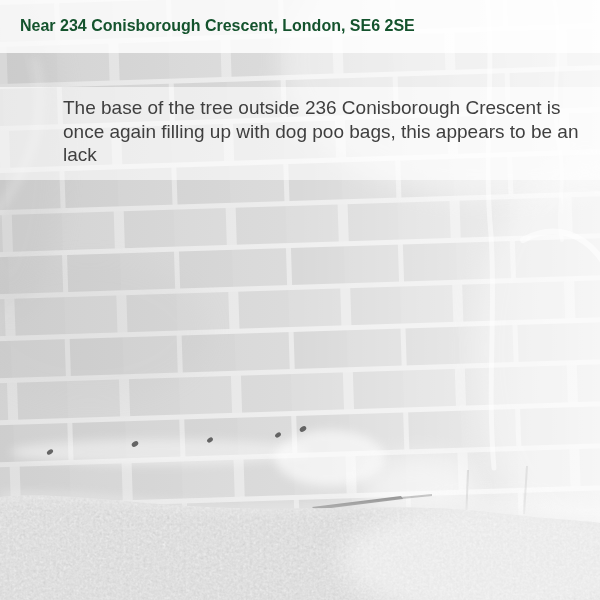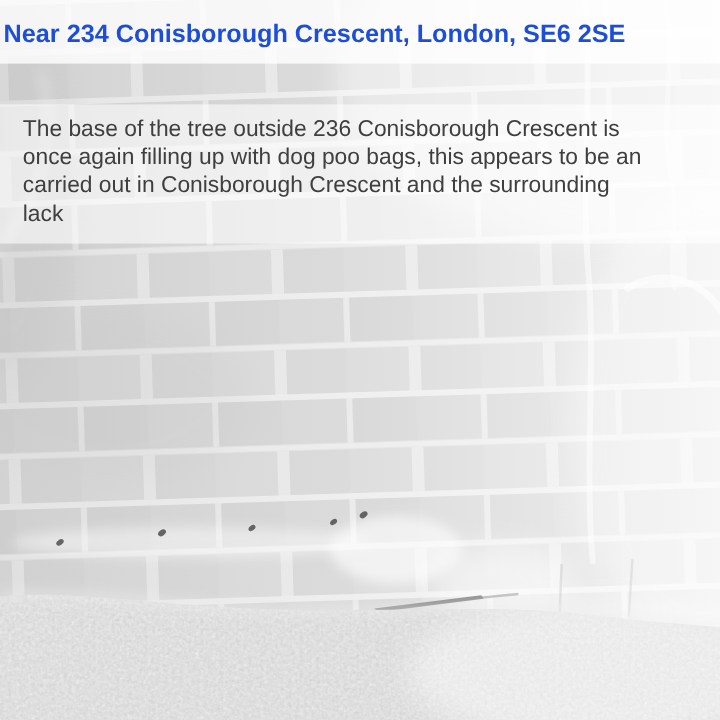--- a/index.html
+++ b/index.html
@@ -10,33 +10,33 @@
     font-family:"Liberation Sans", sans-serif;
     background:#d8d8d8;
   }
   .photo{position:absolute;inset:0;display:block;}
   .titlebar{
     position:absolute;top:0;left:0;width:600px;height:53px;
     background:rgba(255,255,255,0.80);
     box-sizing:border-box;
   }
   .titlebar .t{
-    position:absolute;left:3px;top:18px;
-    font-size:21px;font-weight:bold;line-height:1;
-    color:#1d4ed8;white-space:nowrap;
+    position:absolute;left:20px;top:18px;
+    font-size:16px;font-weight:bold;line-height:1;
+    color:#14532d;white-space:nowrap;
   }
   .desc{
     position:absolute;top:87px;left:0;width:600px;
     background:rgba(255,255,255,0.58);
     box-sizing:border-box;
     padding:9px 20px 13px 19px;
   }
   .desc .line{
     font-size:19px;line-height:23.5px;
-    color:#3f3f3f;white-space:nowrap;
+    color:#3f3f3f;white-space:nowrap;margin-left:44px;
   }
 </style>
 </head>
 <body>
 
 <div class="screen">
 
   <svg class="photo" width="600" height="600" viewBox="0 0 600 600" xmlns="http://www.w3.org/2000/svg">
     <defs>
       <pattern id="bricks" width="112" height="84" patternUnits="userSpaceOnUse" patternTransform="rotate(-1.8)">
@@ -111,17 +111,16 @@
     <path d="M0,497 C60,491 130,505 232,508 C330,511 420,502 505,514 C545,519 575,520 600,523" stroke="#ededed" stroke-width="7" fill="none" opacity="0.6" filter="url(#soft2)"></path>
   </svg>
 
   <header class="titlebar">
     <span class="t">Near 234 Conisborough Crescent, London, SE6 2SE</span>
   </header>
 
   <section class="desc">
     <div class="line">The base of the tree outside 236 Conisborough Crescent is</div>
     <div class="line">once again filling up with dog poo bags, this appears to be an</div>
-    <div class="line">carried out in Conisborough Crescent and the surrounding</div>
     <div class="line">lack</div>
   </section>
 
 </div>
 
 </body></html>

